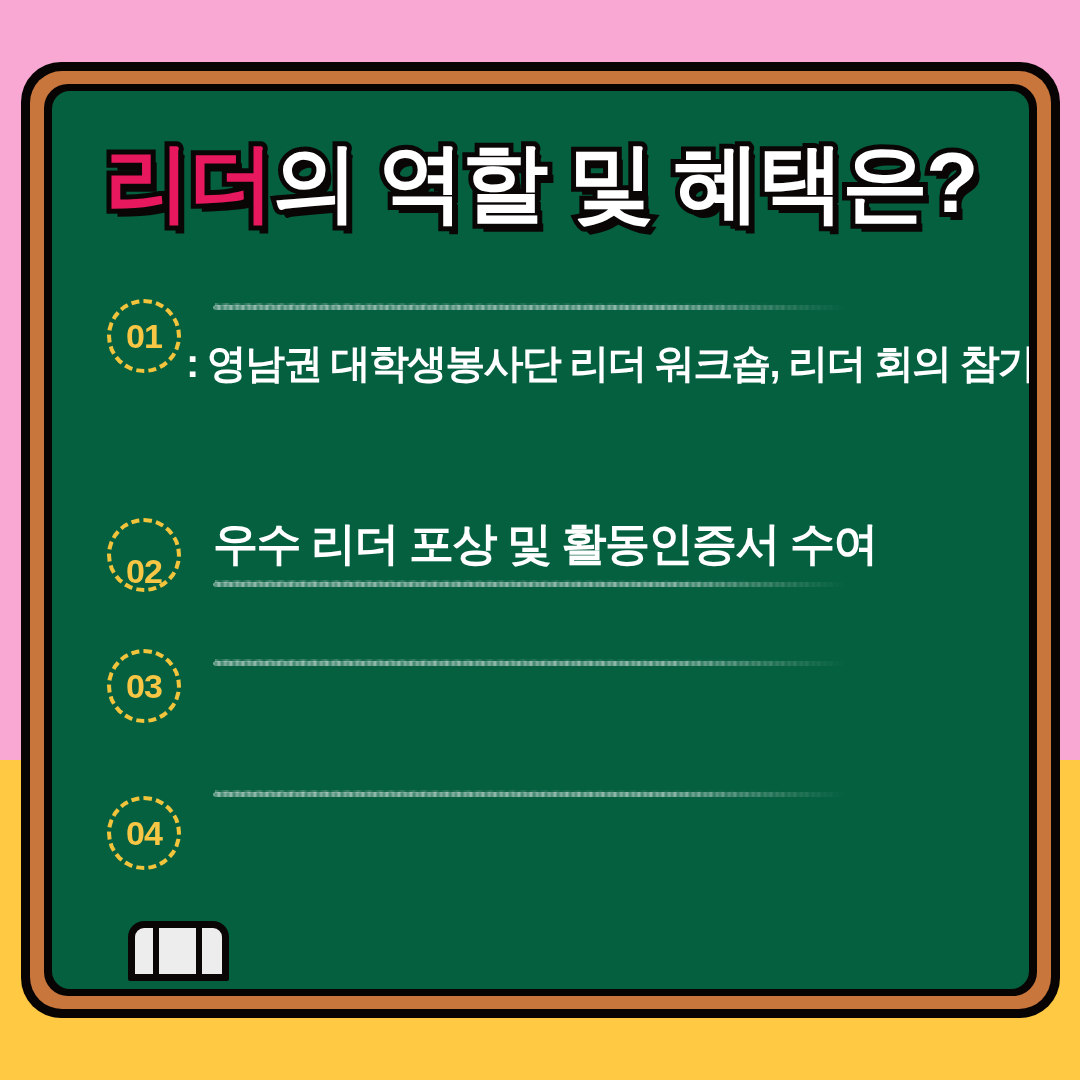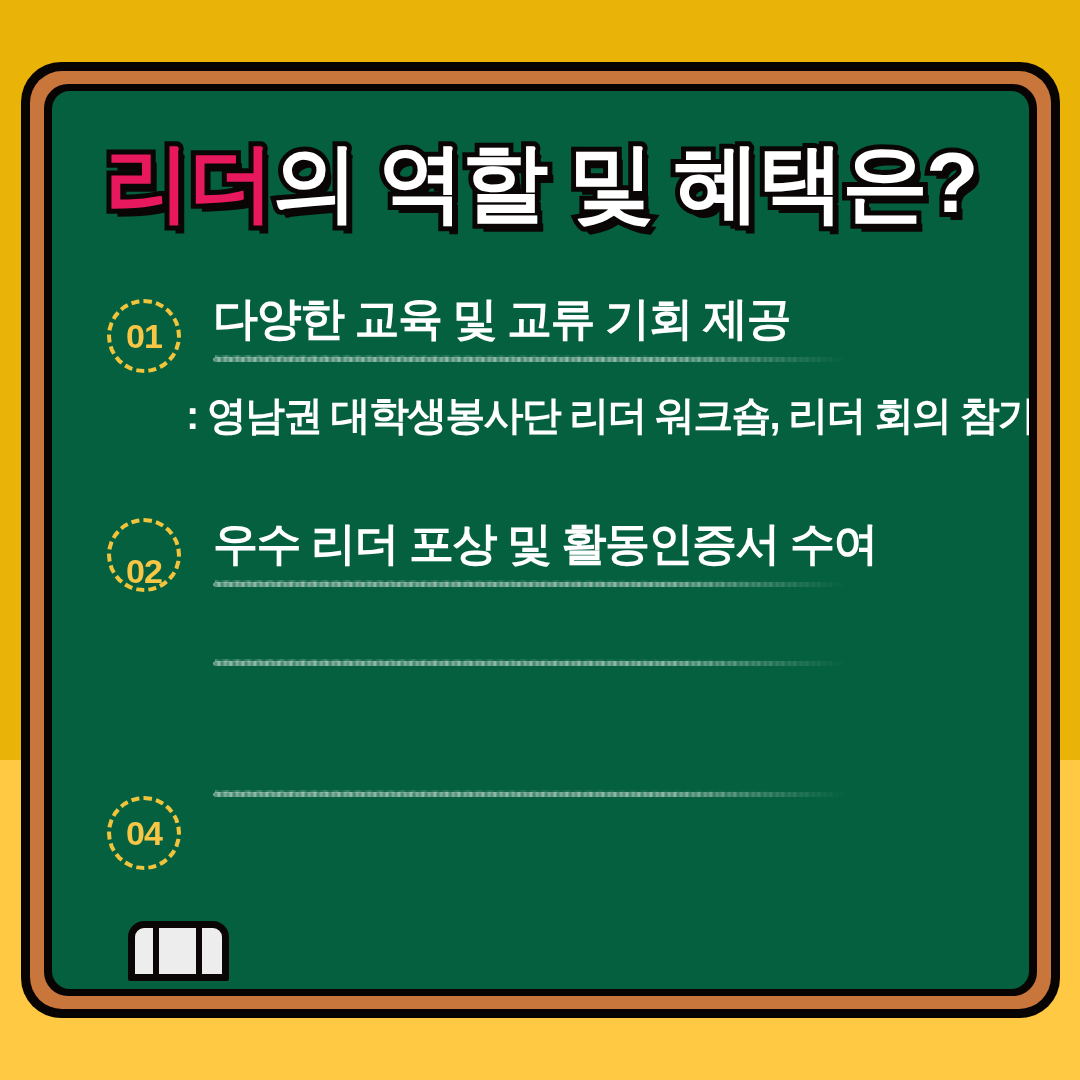--- a/index.html
+++ b/index.html
@@ -13,21 +13,21 @@
     overflow: hidden;
     font-family: "Liberation Sans", "DejaVu Sans", sans-serif;
     background: #FFC943;
   }
 
   
   #poster {
     position: relative;
     width: 1080px;
     height: 760px;
-    background: #eab308;
+    background: #f9a8d4;
     box-sizing: border-box;
   }
 
   
   
   #board-outer {
     position: absolute;
     left: 21px;
     top: 62px;
     width: 1039px;
@@ -240,37 +240,39 @@
             <span class="title-text title-accent">리더</span><span class="title-text title-main">의 역할 및 혜택은?</span>
           </div>
 
           <div id="list">
 
             <div class="item" style="height:225px;">
               <div class="badge" style="top:8px;">
                 <span class="badge-num">01</span>
               </div>
               <div class="item-body">
-                <div class="item-title">다양한 교육 및 교류 기회 제공</div>
                 <div class="underline"></div>
               </div>
               <div class="item-sub">: 영남권 대학생봉사단 리더 워크숍, 리더 회의 참가 등</div>
             </div>
 
             <div class="item" style="height:131px;">
               <div class="badge" style="top:2px;align-items:flex-end;">
                 <span class="badge-num">02</span>
               </div>
               <div class="item-body">
                 <div class="item-title">우수 리더 포상 및 활동인증서 수여</div>
                 <div class="underline"></div>
               </div>
             </div>
 
             <div class="item" style="height:131px;">
+              <div class="badge" style="top:2px;">
+                <span class="badge-num">03</span>
+              </div>
               <div class="item-body">
                 <div class="underline"></div>
               </div>
             </div>
 
             <div class="item" style="height:131px;">
               <div class="badge" style="top:18px;">
                 <span class="badge-num">04</span>
               </div>
               <div class="item-body">

